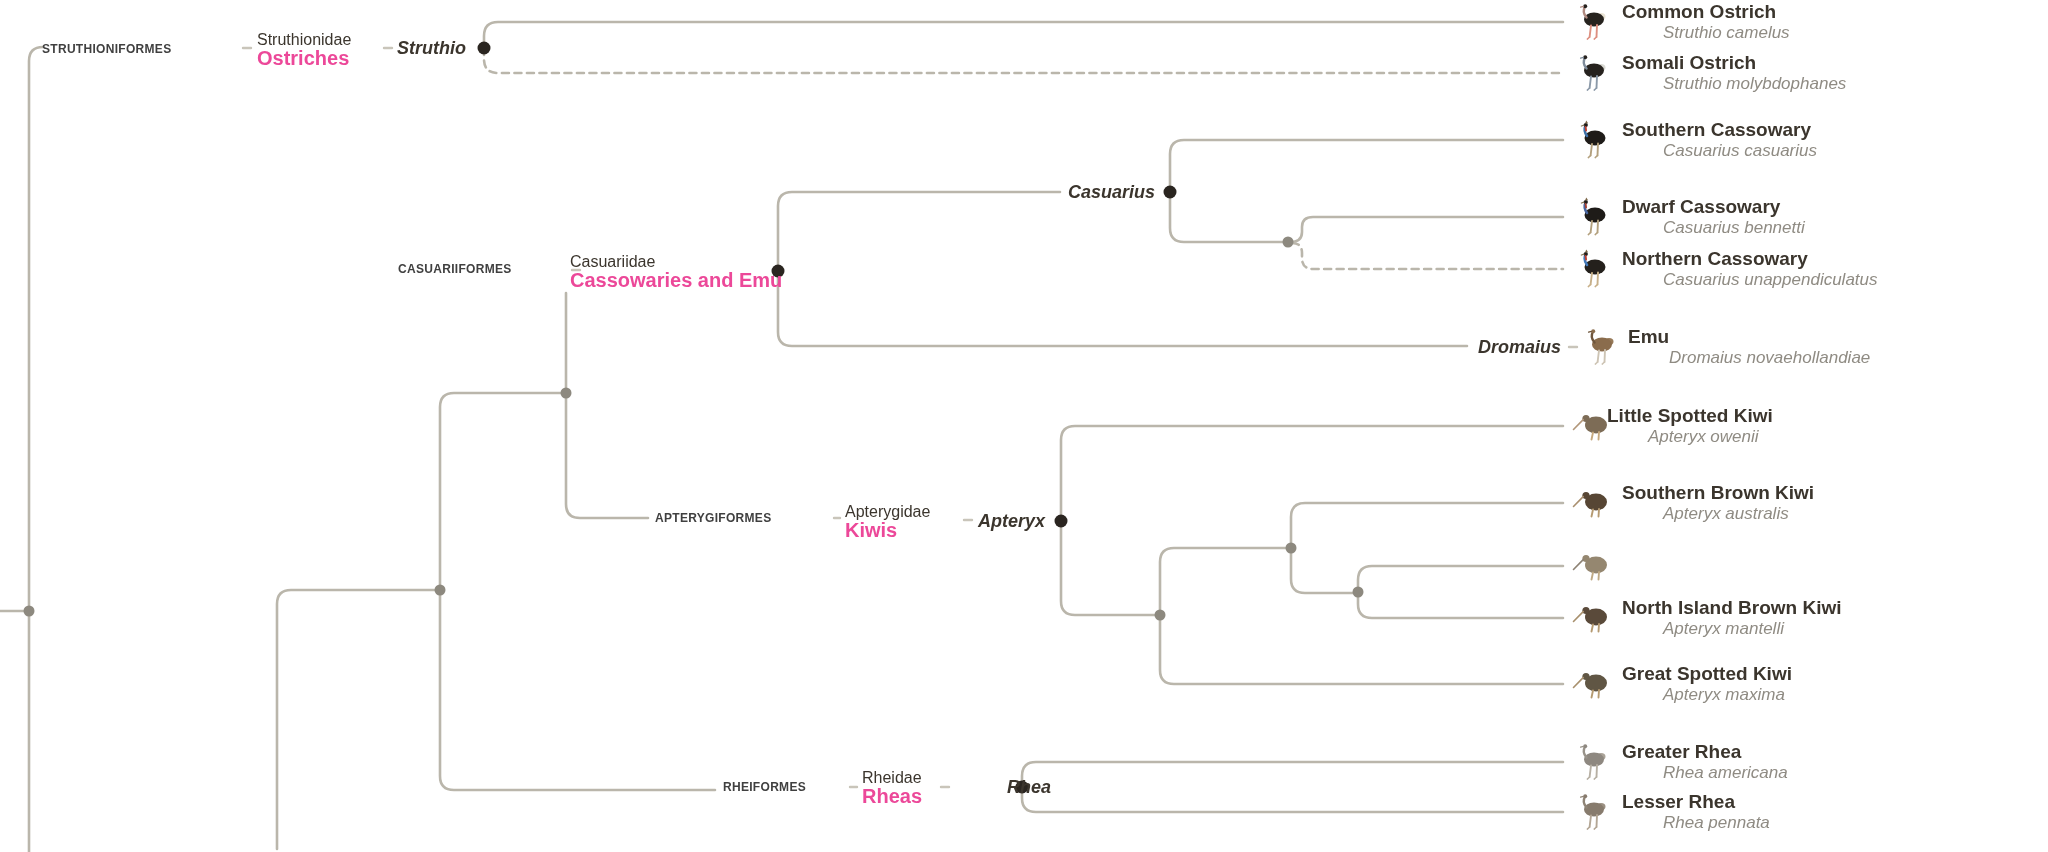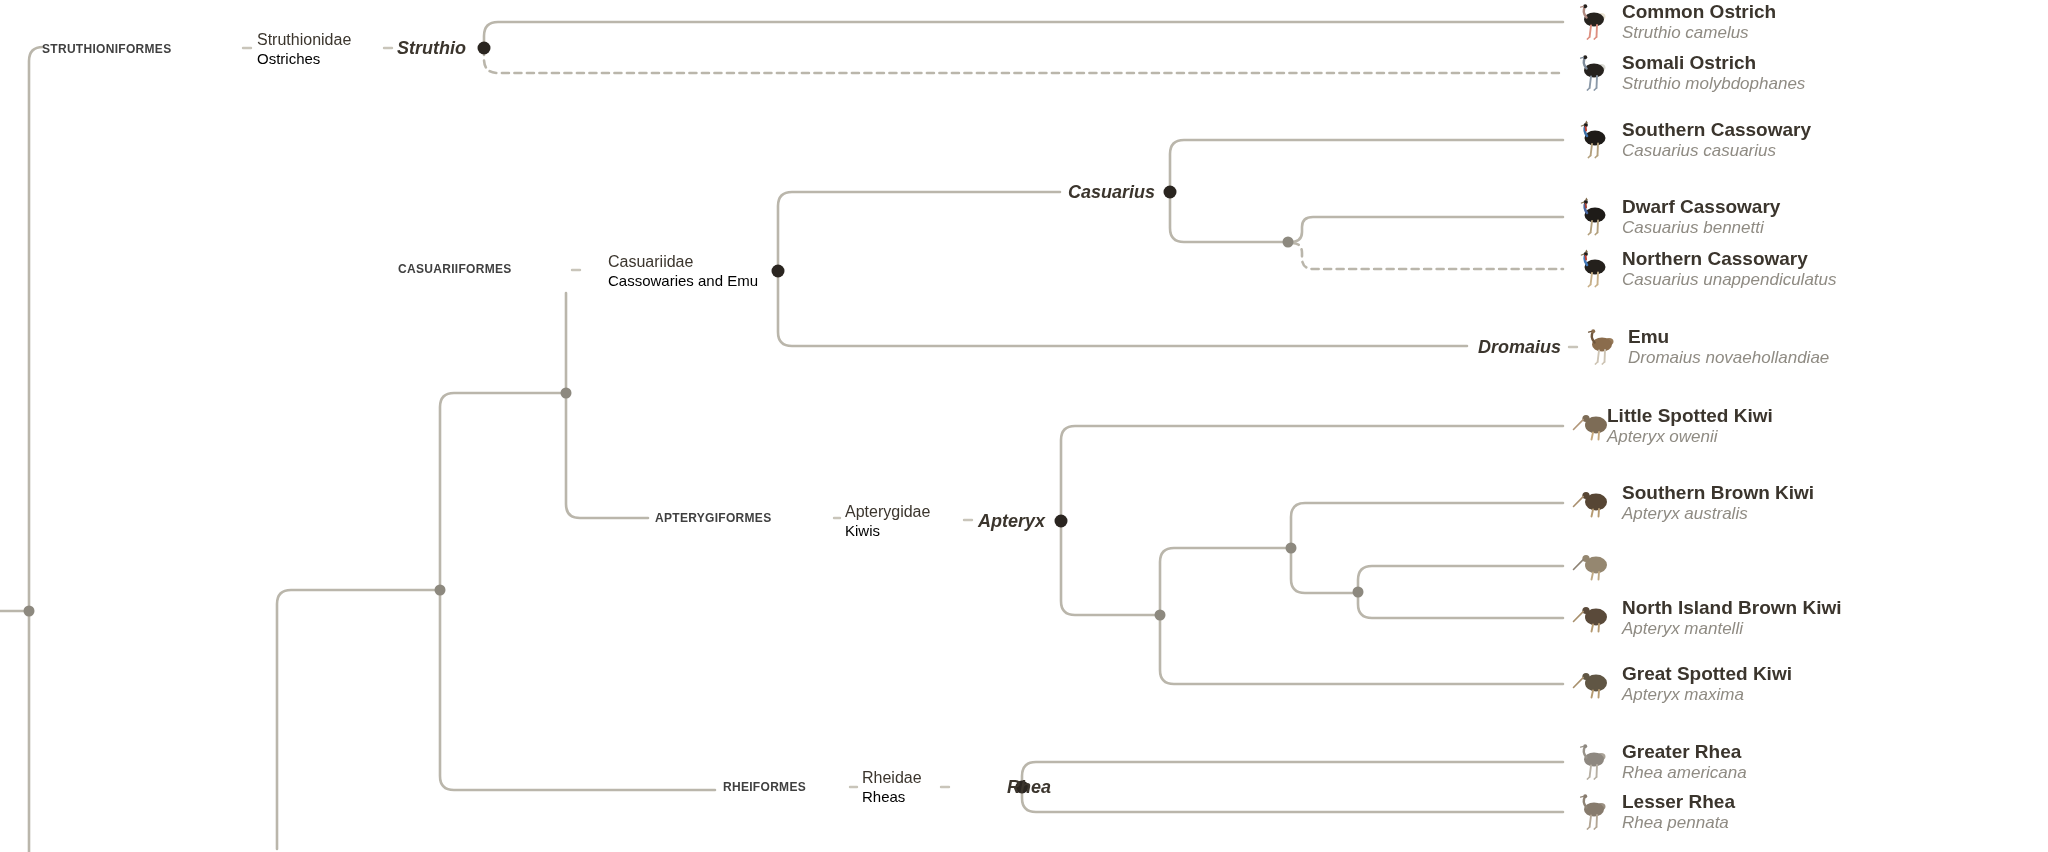--- a/index.html
+++ b/index.html
@@ -8,25 +8,25 @@
     font-family:"Liberation Sans", sans-serif;color:#3b352d;
   }
   .tree-svg{position:absolute;left:0;top:0;}
   .branch{fill:none;stroke:#bab6ab;stroke-width:2.6;stroke-linecap:round;}
   .branch.dashed{stroke-dasharray:7 5.5;}
   .tick{fill:none;stroke:#c9c5ba;stroke-width:2.4;stroke-linecap:round;}
   .lbl{position:absolute;white-space:nowrap;transform:translateY(-50%);}
   .order{font-size:12px;font-weight:700;letter-spacing:.3px;color:#404040;}
   .fam{transform:translateY(-50%);}
   .fam .fam-name{font-size:16px;font-weight:400;line-height:19px;color:#3b352d;}
-  .fam .fam-common{font-size:15px;line-height:19px;color:#000000;}
+  .fam .fam-common{font-size:20px;line-height:19px;color:#ec4899;font-weight:bold;}
   .genus{font-size:18px;font-weight:700;font-style:italic;color:#3b352d;}
   .sp{position:absolute;}
   .sp .sp-name{font-size:19px;font-weight:700;line-height:20px;color:#3b352d;}
-  .sp .sp-sci{font-size:17px;font-style:italic;line-height:21px;color:#8f8b83;}
+  .sp .sp-sci{font-size:17px;font-style:italic;line-height:21px;color:#8f8b83;margin-left:41px;}
   .bird{position:absolute;width:44px;height:44px;}
 </style>
 </head>
 <body>
 
 <div class="stage">
 
   <svg class="tree-svg" width="2048" height="852" viewBox="0 0 2048 852">
 
     <path class="branch" d="M 0,611 H 29"></path>
@@ -77,21 +77,21 @@
 
   <div class="lbl order" style="left:42px;top:49px">STRUTHIONIFORMES</div>
   <div class="lbl order" style="left:398px;top:269px">CASUARIIFORMES</div>
   <div class="lbl order" style="left:655px;top:518px">APTERYGIFORMES</div>
   <div class="lbl order" style="left:723px;top:787px">RHEIFORMES</div>
 
   <div class="lbl fam" style="left:257px;top:49px">
     <div class="fam-name">Struthionidae</div>
     <div class="fam-common">Ostriches</div>
   </div>
-  <div class="lbl fam" style="left:608px;top:271px">
+  <div class="lbl fam" style="left:570px;top:271px">
     <div class="fam-name">Casuariidae</div>
     <div class="fam-common">Cassowaries and Emu</div>
   </div>
   <div class="lbl fam" style="left:845px;top:521px">
     <div class="fam-name">Apterygidae</div>
     <div class="fam-common">Kiwis</div>
   </div>
   <div class="lbl fam" style="left:862px;top:787px">
     <div class="fam-name">Rheidae</div>
     <div class="fam-common">Rheas</div>

